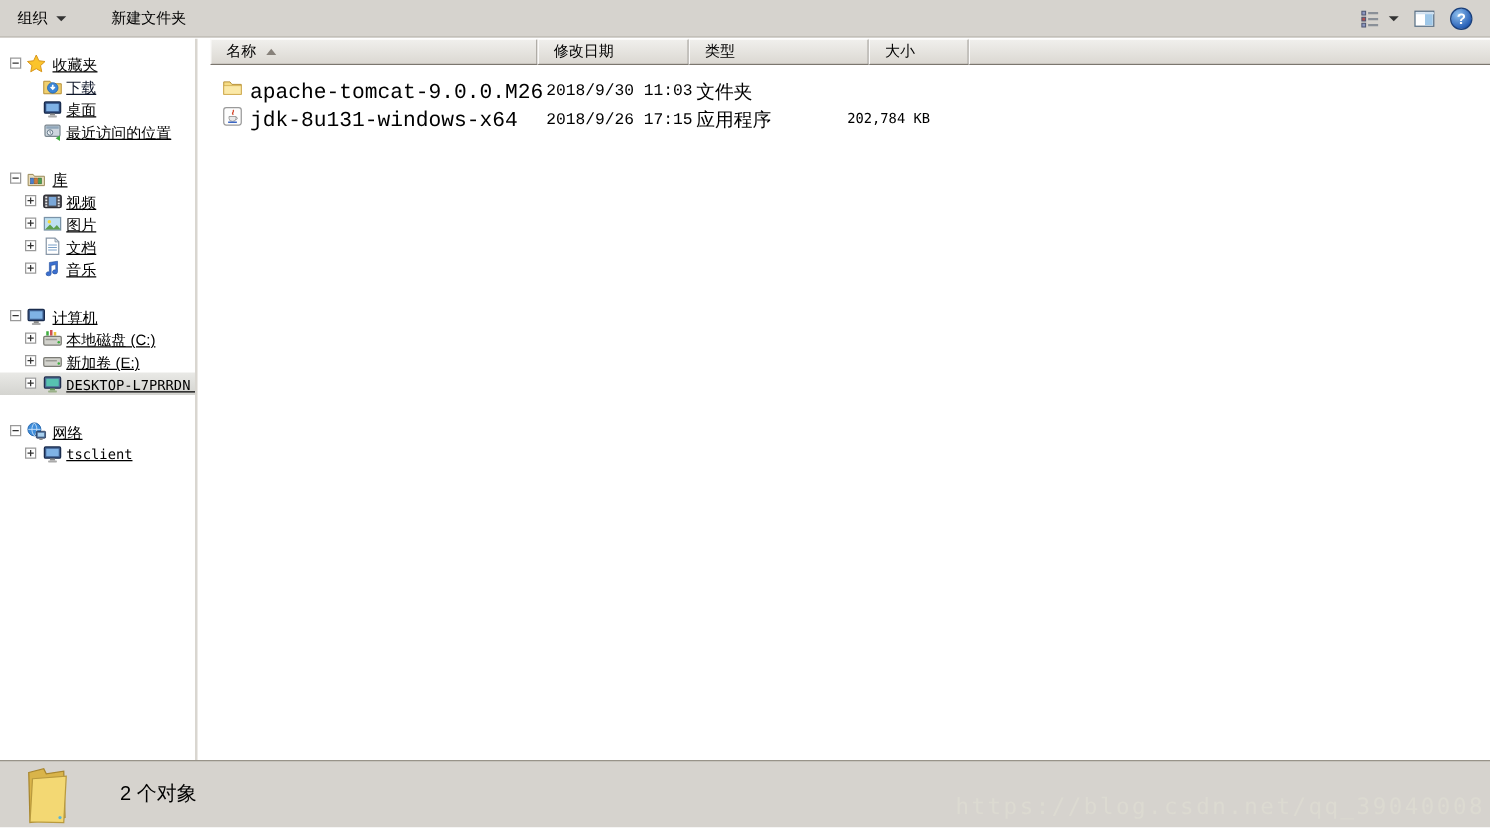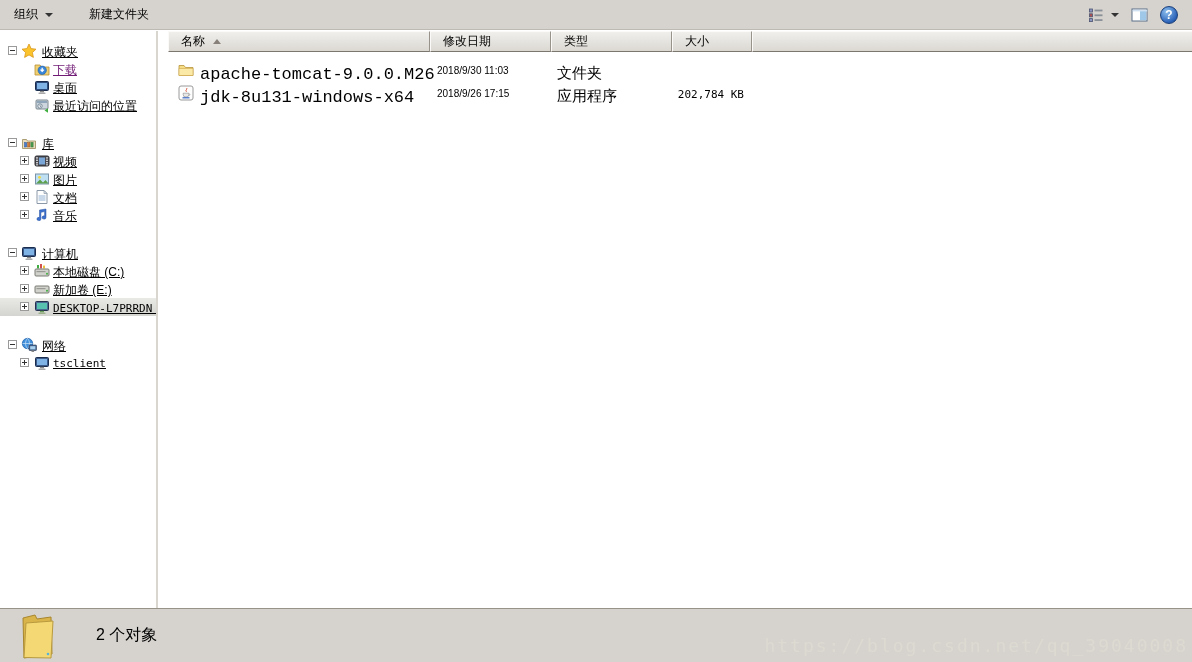--- a/index.html
+++ b/index.html
@@ -28,37 +28,37 @@
   .expander.plus::after { content:""; position:absolute; top:1px; bottom:1px; left:3px; width:1px; background:#333; }
   .root .expander { left:8px; }
   .child .expander { left:20px; }
   .ticon { position:absolute; top:1px; width:16px; height:16px; }
   .root .ticon { left:21px; }
   .child .ticon { left:34px; }
   .tlabel { position:absolute; top:2px; font-size:12px;text-decoration:underline; }
   .root .tlabel { left:42px; }
   .child .tlabel { left:53px; }
   .tlabel.mono { font-size:11px; top:3px; }
-  .link { color:#701a75; text-decoration:underline; }
+  .link { color:#0f172a; text-decoration:underline; }
 
   
   .main { position:absolute; top:31px; left:160px; right:0; bottom:54px; background:#fff; }
   .lv-header { position:absolute; top:0; left:8px; right:0; height:21px; display:flex; }
   .hcell { height:21px; background:linear-gradient(#f0efec,#dbd8d2); border-top:1px solid #fbfaf9; border-left:1px solid #fbfaf9; border-right:1px solid #97938b; border-bottom:1px solid #7b766e; display:flex; align-items:center; padding-left:12px; }
   .hc-name { width:262px; }
   .hc-date { width:121px; }
-  .hc-type { width:121px; }
+  .hc-type { width:144px; }
   .hc-size { width:80px;padding-left:12px; }
   .hc-fill { flex:1; border-right:none; }
   .sort-up { width:0; height:0; border-left:4px solid transparent; border-right:4px solid transparent; border-bottom:5px solid #87817a; margin-left:8px; }
   .lv-rows { position:absolute; top:28px; left:8px; right:0; }
   .file-row { position:relative; height:23px; }
   .f-icon { position:absolute; left:10px; top:3px; width:16px; height:16px; }
   .f-name { position:absolute; left:32px; top:6px; font-family:Liberation Mono, monospace; font-size:17px; }
-  .f-date { position:absolute; left:269px; top:6px; font-family:Liberation Sans, sans-serif; font-size:10px; }
+  .f-date { position:absolute; left:269px; top:6px; font-family:Liberation Mono, monospace; font-size:13px; }
   .f-type { position:absolute; left:389px; top:5px; font-size:15px; }
   .f-size { position:absolute; left:495px; width:81px; top:6px; text-align:right; font-family:"DejaVu Sans Mono", monospace; font-size:11px; }
 
   
   .statusbar { position:absolute; left:0; right:0; bottom:0; height:54px; background:#d6d3ce; border-top:1px solid #989389; }
   .big-folder { position:absolute; left:16px; top:3px; }
   .status-text { position:absolute; left:96px; top:16px; font-size:16px; }
 
   .watermark { position:absolute; right:4px; bottom:6px; font-family:"DejaVu Sans Mono", monospace; font-size:18px; letter-spacing:2px; color:#dcdad1; }
 </style>

